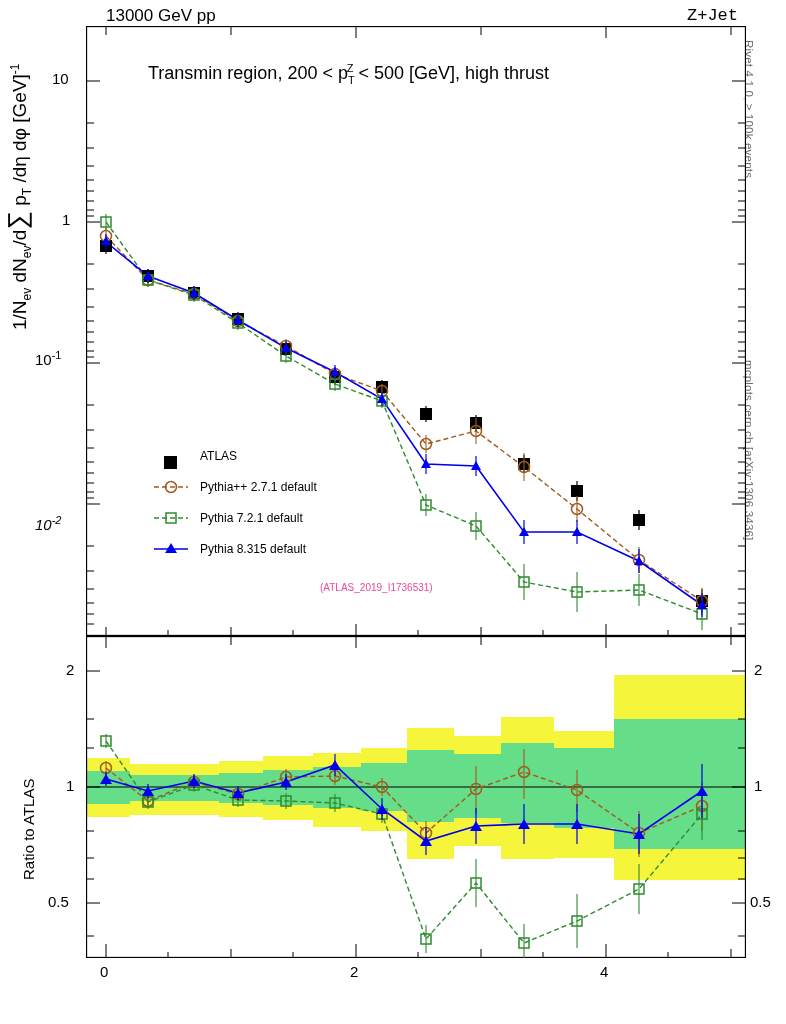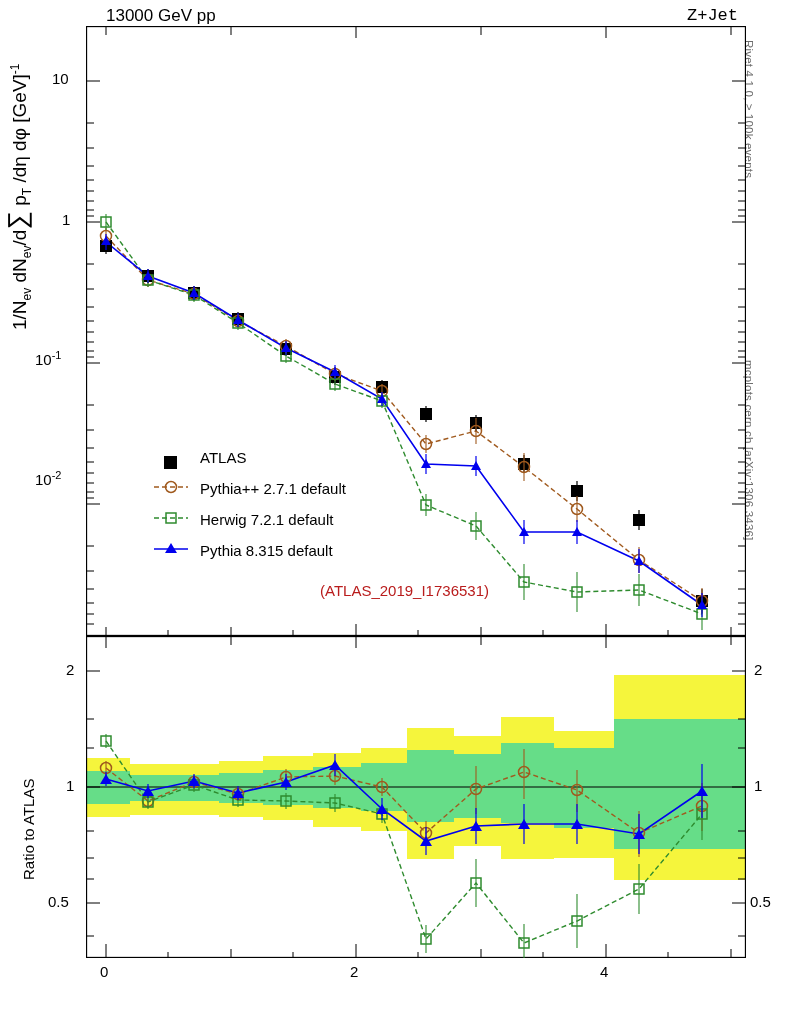--- a/index.html
+++ b/index.html
@@ -2,22 +2,22 @@
 <html><head>
 <meta charset="utf-8">
 <style>
   html,body{margin:0;padding:0;background:#ffffff;}
   body{width:786px;height:1024px;font-family:"Liberation Sans",sans-serif;color:#000;overflow:hidden;}
   #root{position:relative;width:786px;height:1024px;}
   .abs{position:absolute;}
   .ttl{font-size:17px;}
   .tick{font-size:15px;}
   .smallrot{font-size:11.5px;color:#6b6b6b;letter-spacing:.2px;}
-  .legtxt{font-size:15px;}
-  .watermark{font-size:15px;color:#b91c1c;}
+  .legtxt{font-size:12px;}
+  .watermark{font-size:10px;color:#ec4899;}
   svg{display:block;}
   .frame{fill:none;stroke:#000;stroke-width:1.3;}
   .curve-h1{fill:none;stroke:#a05a1e;stroke-width:1.4;stroke-dasharray:5 3;}
   .curve-h2{fill:none;stroke:#2e8b2e;stroke-width:1.4;stroke-dasharray:5 3;}
   .curve-py{fill:none;stroke:#0000ee;stroke-width:1.6;}
   .err{stroke:#000;stroke-width:1.2;}
   .err-h1{stroke:#a05a1e;stroke-width:1.1;}
   .err-h2{stroke:#2e8b2e;stroke-width:1.1;}
   .err-py{stroke:#0000ee;stroke-width:1.2;}
   .axthin{stroke:#000;stroke-width:1;}
@@ -273,41 +273,44 @@
       <polygon points="491,501 496,510 486,510"></polygon>
       <polygon points="553,530 558,539 548,539"></polygon>
       <polygon points="616,574 621,583 611,583"></polygon>
     </g>
   </g>
 </svg>
 
 <div class="abs tick" style="left:52px;top:70px;">10</div>
 <div class="abs tick" style="left:62px;top:211px;">1</div>
 <div class="abs tick" style="left:35px;top:349px;font-size:15px;">10<sup style="font-size:11px">-1</sup></div>
-<div class="abs tick" style="left:35px;top:469px;font-size:15px;">10<sup style="font-size:11px">-2</sup></div>
-
+<div class="abs tick" style="left:35px;top:514px;font-size:15px;font-style:italic;">10<sup style="font-size:11px">-2</sup></div>
+
+<div class="abs" style="left:148px;top:62px;font-size:18px;white-space:nowrap;">
+  Transmin region, 200 &lt; p<sub style="font-size:11px">T</sub><sup style="font-size:11px;margin-left:-8px">Z</sup> &lt; 500 [GeV], high thrust
+</div>
 
 <svg class="abs" width="320" height="125" style="left:150px;top:452px;">
   <rect x="14" y="4" width="13" height="13" fill="#000"></rect>
   <g stroke="#a05a1e" stroke-width="1.4" stroke-dasharray="5 3">
         <line x1="4" y1="35" x2="38" y2="35"></line>
       </g>
   <circle cx="21" cy="35" r="5.5" fill="none" stroke="#a05a1e" stroke-width="1.5"></circle>
   <g stroke="#2e8b2e" stroke-width="1.4" stroke-dasharray="5 3">
         <line x1="4" y1="66" x2="38" y2="66"></line>
       </g>
   <rect x="16" y="61" width="10" height="10" fill="none" stroke="#2e8b2e" stroke-width="1.5"></rect>
   <g stroke="#0000ee" stroke-width="1.7">
         <line x1="4" y1="97" x2="38" y2="97"></line>
       </g>
   <polygon points="21,91 27,101 15,101" fill="#0000ee"></polygon>
 </svg>
 <div class="abs legtxt" style="left:200px;top:449px;">ATLAS</div>
 <div class="abs legtxt" style="left:200px;top:480px;">Pythia++ 2.7.1 default</div>
-<div class="abs legtxt" style="left:200px;top:511px;">Herwig 7.2.1 default</div>
+<div class="abs legtxt" style="left:200px;top:511px;">Pythia 7.2.1 default</div>
 <div class="abs legtxt" style="left:200px;top:542px;">Pythia 8.315 default</div>
 
 <div class="abs watermark" style="left:320px;top:582px;">(ATLAS_2019_I1736531)</div>
 
 <svg class="abs" width="660" height="322" style="left:86px;top:636px;">
 
   <g>
     <rect class="band-y" x="0" y="122" width="44" height="59"></rect>
     <rect class="band-y" x="44" y="128" width="44" height="51"></rect>
     <rect class="band-y" x="88" y="128" width="45" height="51"></rect>

